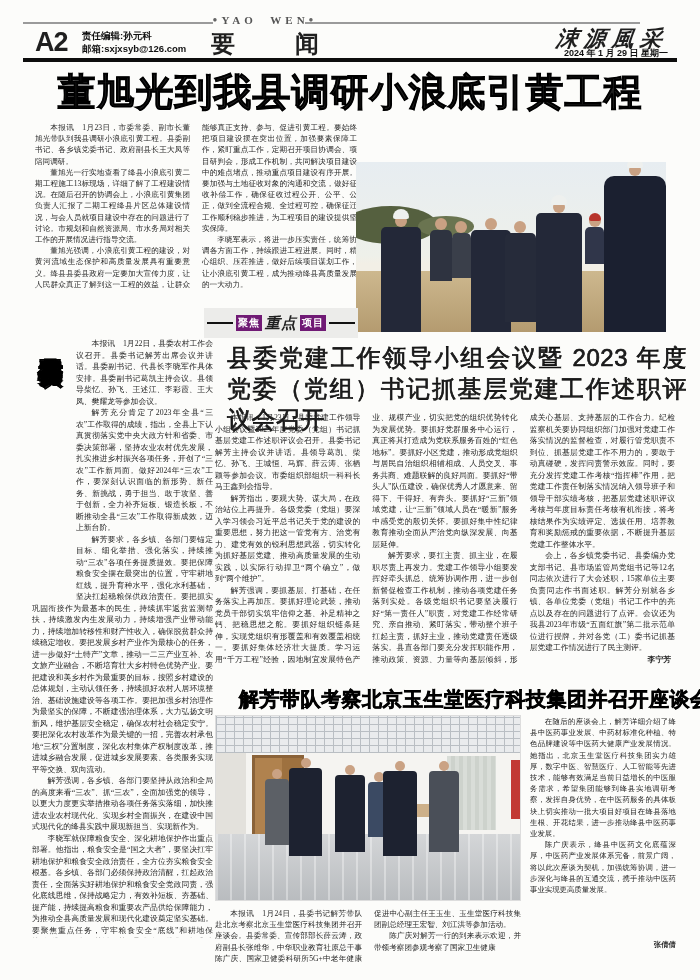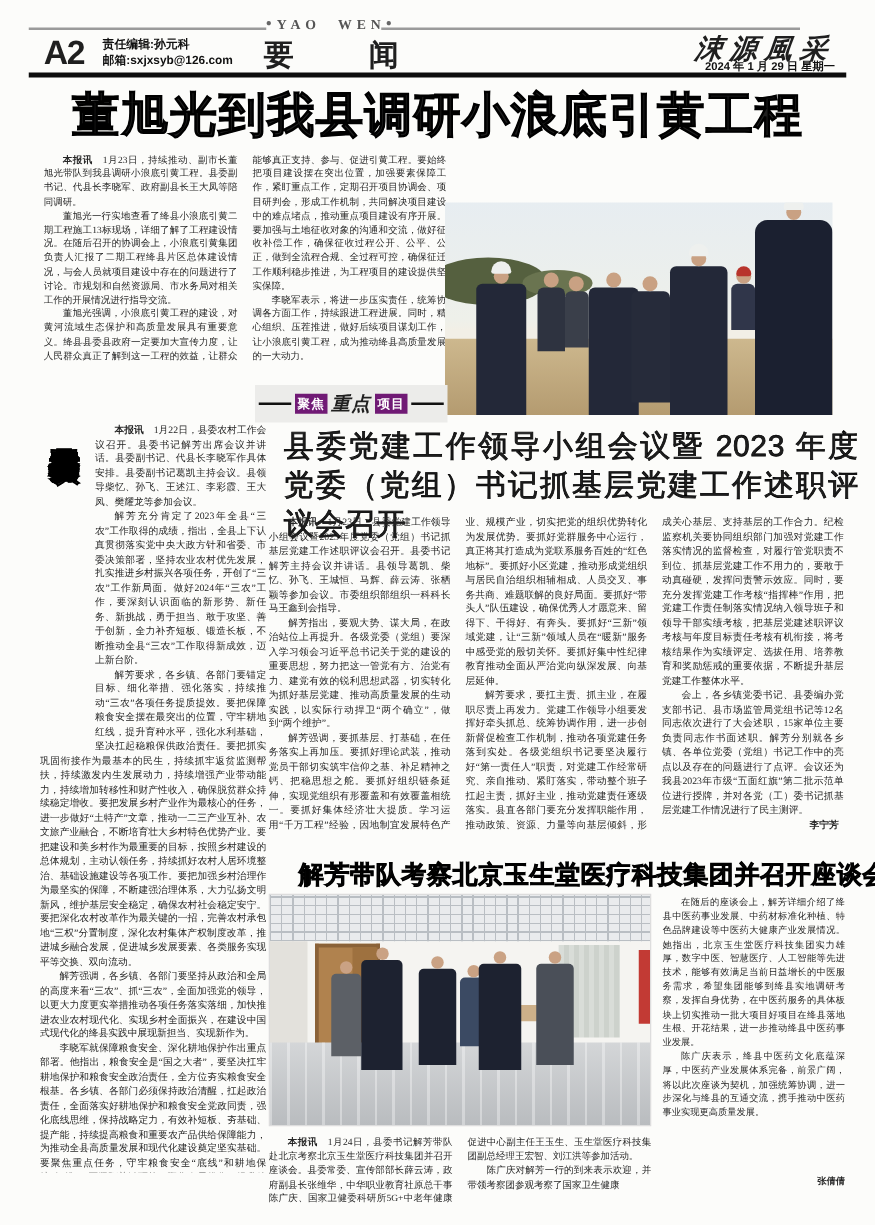--- a/index.html
+++ b/index.html
@@ -28,21 +28,21 @@
   .black-rule { position:absolute; left:23px; top:58px; width:654px; height:3.5px; background:#0d0d0d; }
 
   
   .main-headline { position:absolute; left:23px; top:67px; width:654px; text-align:center;
                    font-family:"Liberation Sans",sans-serif; font-size:38px; font-weight:900;
                    letter-spacing:1px; -webkit-text-stroke:0.8px #000; white-space:nowrap; }
   .lead-body { position:absolute; left:35px; top:122px; width:322px; height:198px; overflow:hidden;
                column-count:2; column-gap:12px; font-size:7.6px; line-height:11.2px;
                text-align:justify; color:#262626; }
   p.para { text-indent:2em; }
-  .lead { font-weight:bold; }
+  .lead { font-weight:normal; }
 
   .photo1 { position:absolute; left:356px; top:162px; width:310px; height:170px; overflow:hidden;
             background:linear-gradient(#e7edf1 0%, #eef0ea 55%, #f2efe6 60%); }
   .p1-ground { position:absolute; left:0; bottom:0; width:100%; height:36%;
                background:linear-gradient(#cdb88e,#b49b70); }
   .p1-mound { position:absolute; left:-4%; top:26%; width:30%; height:22%; border-radius:50%;
               background:#55603f; }
   .p1-mound2 { position:absolute; left:20%; top:32%; width:18%; height:12%; border-radius:50%;
                background:#6a7450; }
   .fig { position:absolute; background:#232838; border-radius:5px 5px 0 0; }
@@ -129,21 +129,21 @@
   <div class="editor-block">
     <div>责任编辑:孙元科</div>
     <div>邮箱:sxjxsyb@126.com</div>
   </div>
   <div class="masthead">涑源風采</div>
   <div class="dateline">2024 年 1 月 29 日  星期一</div>
   <div class="black-rule"></div>
 
   <h1 class="main-headline">董旭光到我县调研小浪底引黄工程</h1>
   <div class="lead-body">
-    <p class="para"><span class="lead">本报讯</span><span>　1月23日，持续推动、副市长董旭光带队到我县调研小浪底引黄工程。县委副书记、代县长李晓军、政府副县长王大凤等陪同调研。</span></p>
+    <p class="para"><span class="lead">本报讯</span><span>　1月23日，市委常委、副市长董旭光带队到我县调研小浪底引黄工程。县委副书记、各乡镇党委书记、政府副县长王大凤等陪同调研。</span></p>
     <p class="para">董旭光一行实地查看了绛县小浪底引黄二期工程施工13标现场，详细了解了工程建设情况。在随后召开的协调会上，小浪底引黄集团负责人汇报了二期工程绛县片区总体建设情况，与会人员就项目建设中存在的问题进行了讨论。市规划和自然资源局、市水务局对相关工作的开展情况进行指导交流。</p>
     <p class="para">董旭光强调，小浪底引黄工程的建设，对黄河流域生态保护和高质量发展具有重要意义。绛县县委县政府一定要加大宣传力度，让人民群众真正了解到这一工程的效益，让群众能够真正支持、参与、促进引黄工程。要始终把项目建设摆在突出位置，加强要素保障工作，紧盯重点工作，定期召开项目协调会、项目研判会，形成工作机制，共同解决项目建设中的难点堵点，推动重点项目建设有序开展。要加强与土地征收对象的沟通和交流，做好征收补偿工作，确保征收过程公开、公平、公正，做到全流程合规、全过程可控，确保征迁工作顺利稳步推进，为工程项目的建设提供坚实保障。</p>
     <p class="para">李晓军表示，将进一步压实责任，统筹协调各方面工作，持续跟进工程进展。同时，精心组织、压茬推进，做好后续项目谋划工作，让小浪底引黄工程，成为推动绛县高质量发展的一大动力。</p>
   </div>
 
   <div class="photo1">
     <div class="p1-mound"></div>
     <div class="p1-mound2"></div>
     <div class="p1-ground"></div>
     <div class="fig hat" style="left:8%;  bottom:0;    width:13%; height:62%;"></div>

